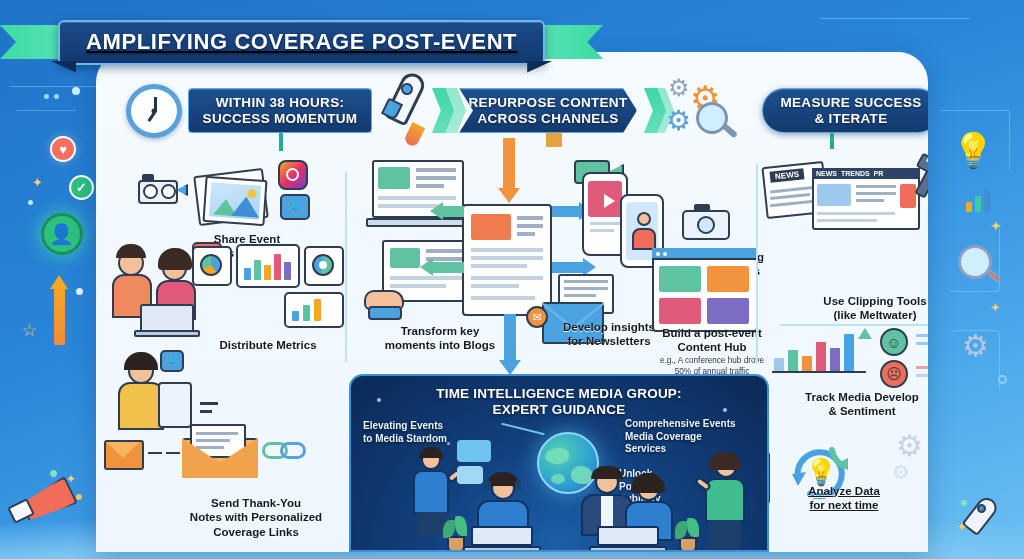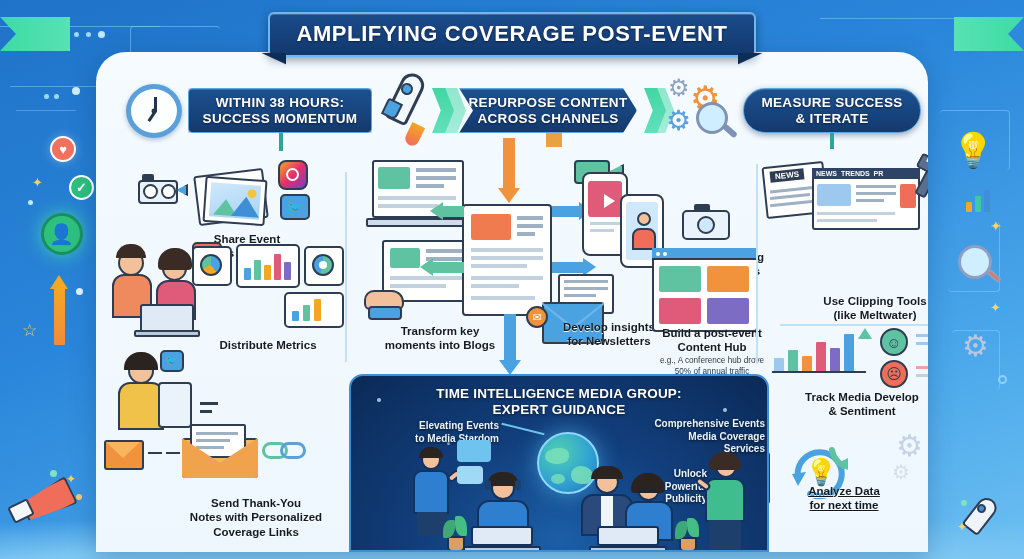--- a/index.html
+++ b/index.html
@@ -12,22 +12,22 @@
 
   
   .bg-deco { position:absolute; inset:0; pointer-events:none; }
   .bg-hill {
     position:absolute; left:0; right:0; bottom:0; height:120px;
     background:radial-gradient(ellipse 140% 100% at 50% 130%, #8fd0f5 0%, #7cc6f2 45%, rgba(124,198,242,0) 70%);
   }
 
   
   .title-wrap {
-    position:absolute; left:0; right:0; top:10px; height:48px;
-    display:flex; align-items:center; justify-content:space-between; z-index:30;
+    position:absolute; left:0; right:0; top:18px; height:48px;
+    display:flex; align-items:center; justify-content:flex-start; z-index:30;text-decoration:underline;
   }
   .ribbon-tail {
     width:70px; height:34px; position:relative;
   }
   .ribbon-tail.left {
     background:linear-gradient(90deg,#3ddba4,#57e2b4);
     clip-path: polygon(0 0, 100% 0, 100% 100%, 0 100%, 16px 50%);
   }
   .ribbon-tail.right {
     background:linear-gradient(270deg,#3ddba4,#57e2b4);
@@ -69,21 +69,21 @@
     background:linear-gradient(180deg,#1d5090 0%,#143a6e 100%);
     border:1.5px solid #5aa6e2;
     box-shadow:0 2px 6px rgba(8,35,70,.4), inset 0 1px 0 rgba(255,255,255,.16);
     text-shadow:0 1px 2px rgba(0,0,0,.55);
     font-size:13.5px; letter-spacing:.3px;
   }
   .banner.b1 { left:92px; top:36px; width:184px; height:45px; border-radius:4px;
                clip-path:polygon(0 0,100% 0,100% 100%,0 100%); }
   .banner.b2 { left:363px; top:36px; width:178px; height:45px;
                clip-path:polygon(0 0, calc(100% - 14px) 0, 100% 50%, calc(100% - 14px) 100%, 0 100%, 14px 50%); }
-  .banner.b3 { left:647px; top:36px; width:178px; height:45px; border-radius:22px; }
+  .banner.b3 { left:666px; top:36px; width:178px; height:45px; border-radius:22px; }
 
   .chev { position:absolute; top:36px; width:22px; height:45px;
           background:linear-gradient(180deg,#42d6a3,#62e0bb);
           clip-path:polygon(0 0,60% 0,100% 50%,60% 100%,0 100%,40% 50%); }
   .chev.c1 { left:336px; } .chev.c2 { left:548px; }
   .chev.c3 { left:556px; opacity:.55; }
 
   .band-stem { position:absolute; width:4px; background:#2aa79a; }
 
   
@@ -100,21 +100,21 @@
     background:radial-gradient(ellipse at 50% 95%, #1b5fa8 0%, #123f7d 45%, #0b2a57 100%);
     border:2px solid #3f8fd6; border-top-left-radius:14px; border-top-right-radius:14px;
     overflow:hidden;
   }
   .panel h2 {
     color:#fff; text-align:center; font-size:13.5px; font-weight:bold; line-height:1.2;
     margin-top:10px; text-shadow:0 1px 3px rgba(0,0,0,.6); letter-spacing:.2px;
   }
   .panel .plbl {
     position:absolute; color:#eaf4ff; font-size:10px; font-weight:bold;
-    line-height:1.25; text-align:right; text-shadow:0 1px 3px rgba(0,0,0,.75);
+    line-height:1.25; text-align:left; text-shadow:0 1px 3px rgba(0,0,0,.75);
   }
 
   
   .art { position:absolute; }
   .scr { background:#fff; border:2px solid #2e3d52; border-radius:3px; }
   .bar { position:absolute; border-radius:1px; }
   .phone { background:#fff; border:2.5px solid #2e3d52; border-radius:8px; }
   .ico { position:absolute; display:flex; align-items:center; justify-content:center; }
   .circle { border-radius:50%; }
   .tri { position:absolute; width:0; height:0; }

